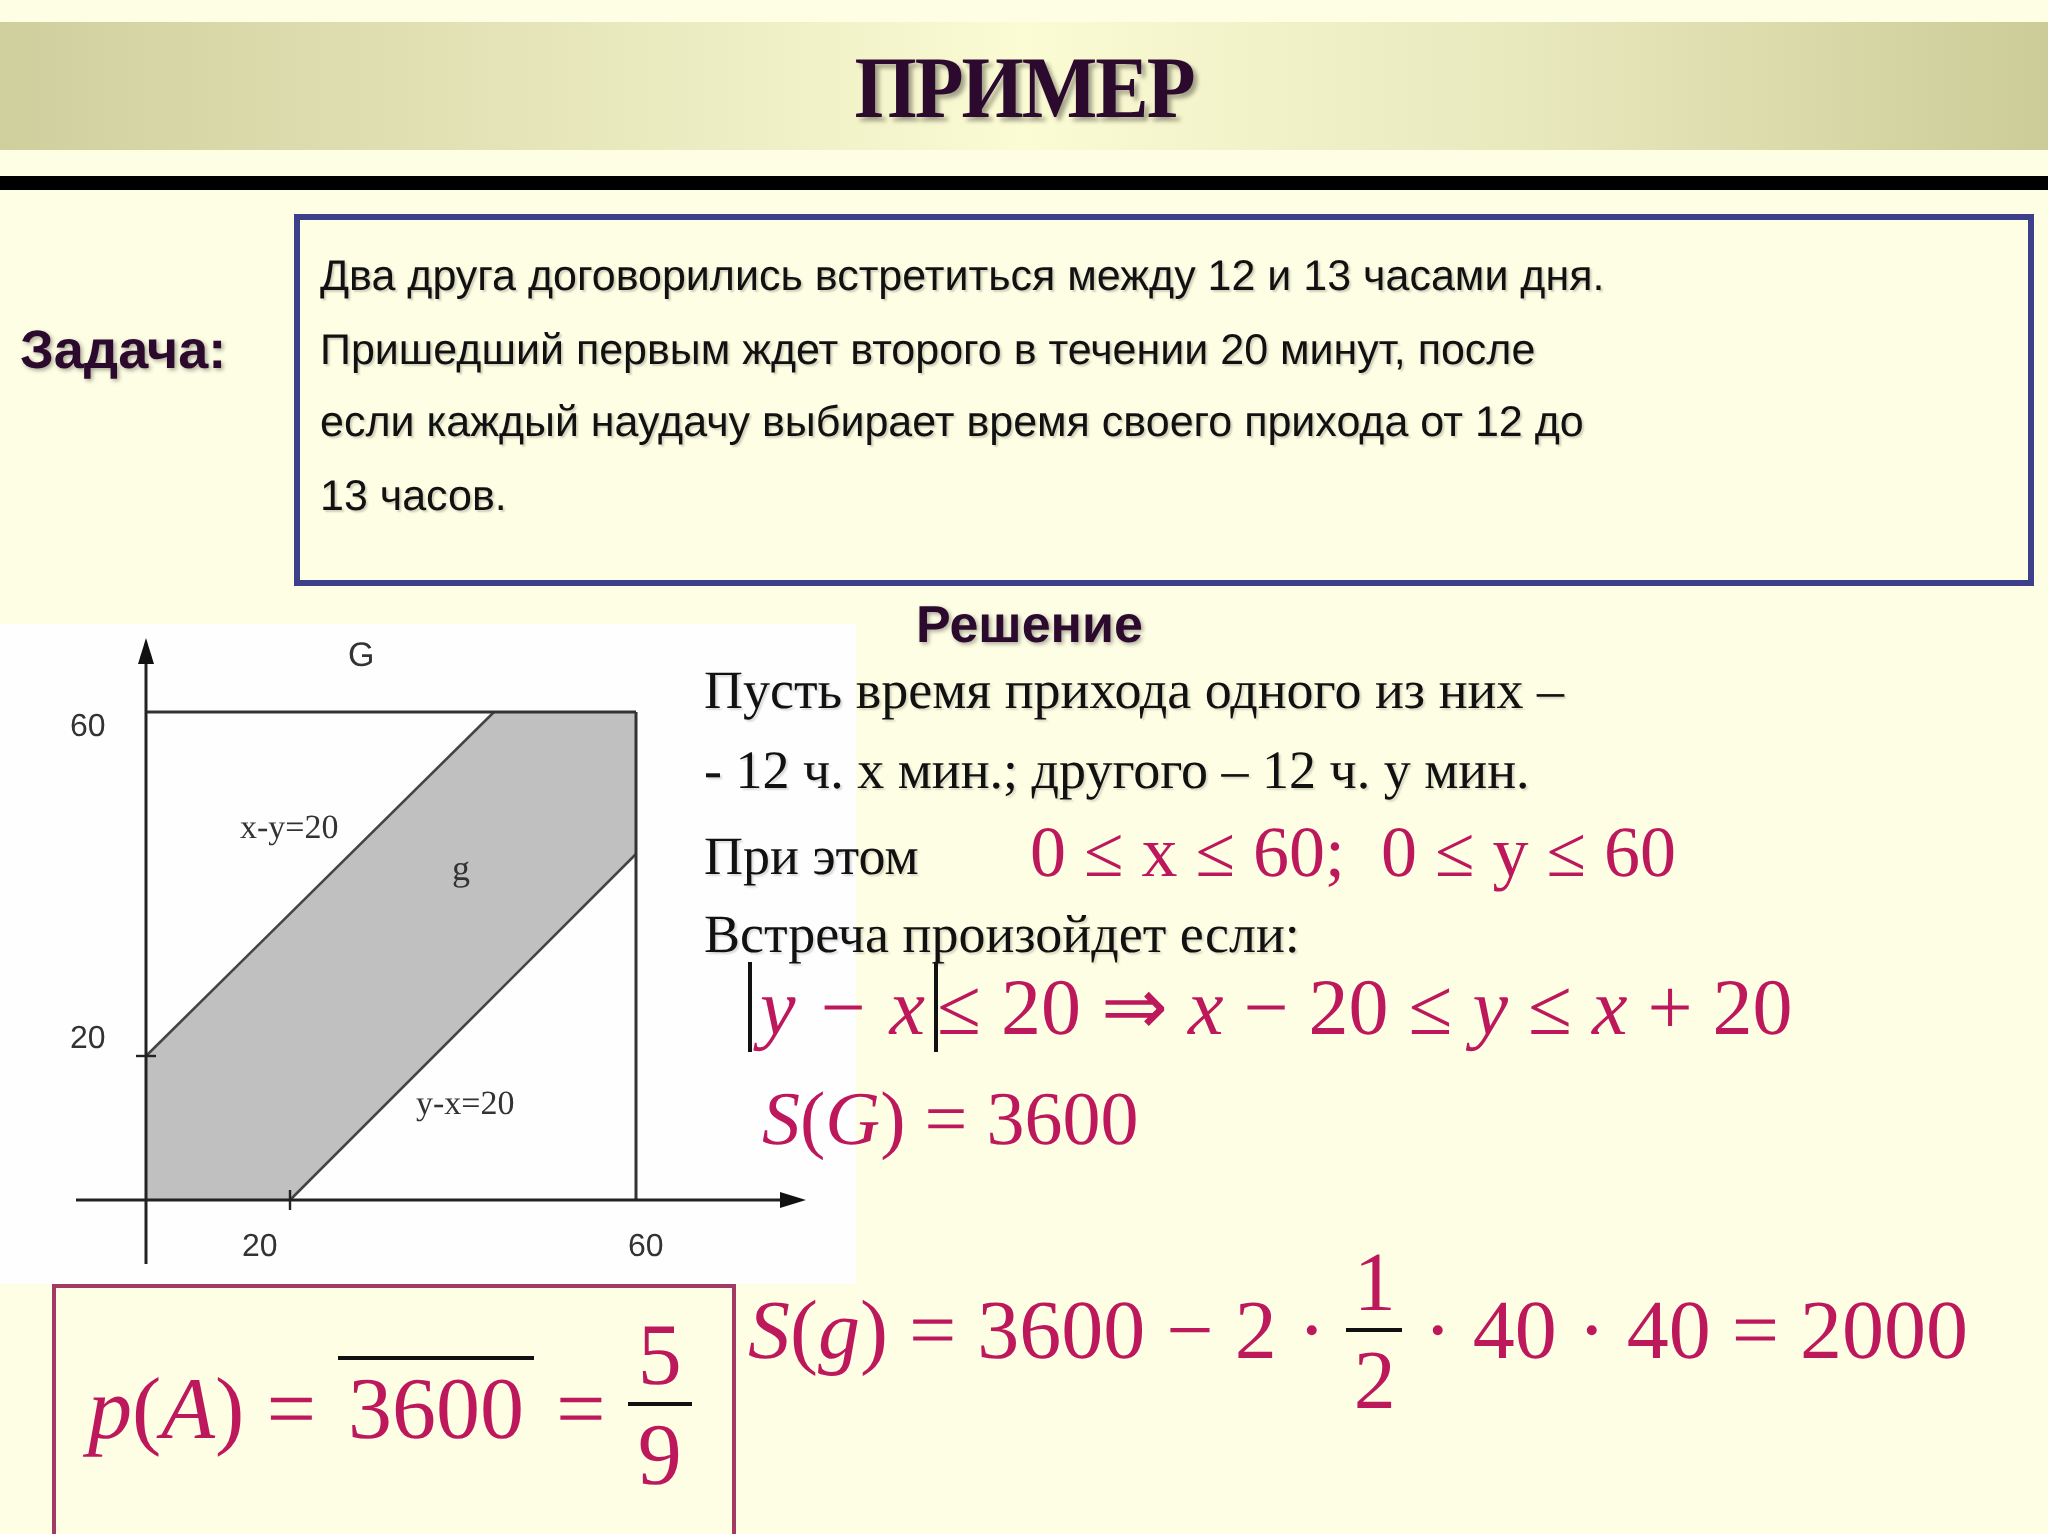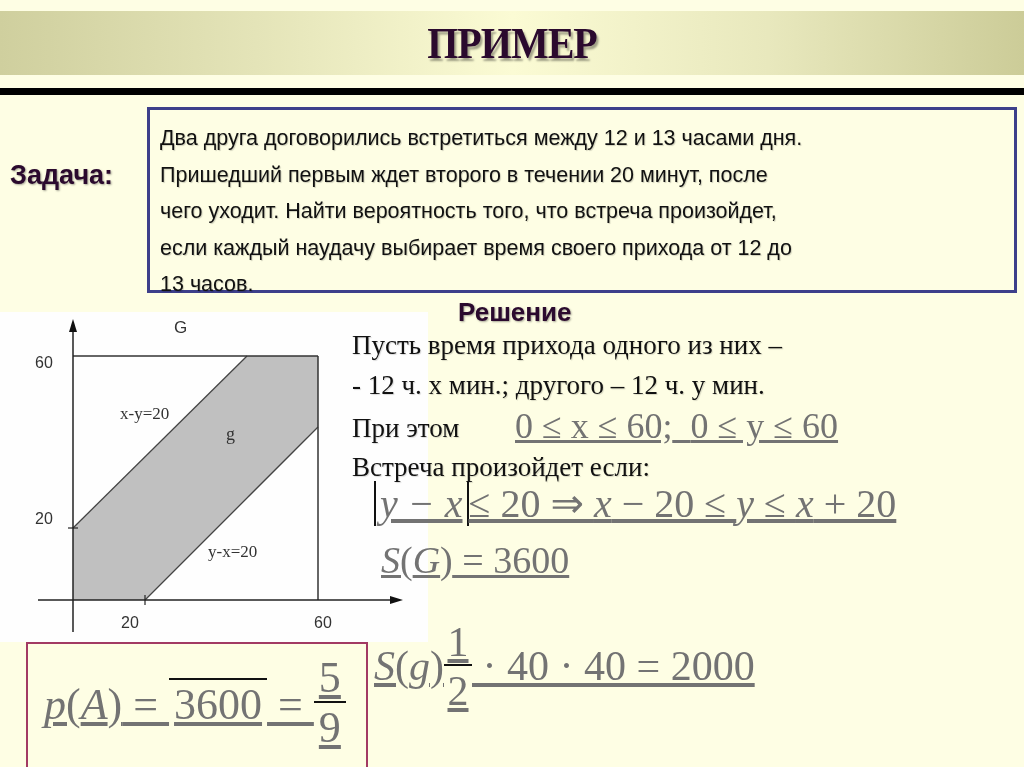--- a/index.html
+++ b/index.html
@@ -47,21 +47,21 @@
     font-weight: bold; font-size: 26px; color: #2b0a2e;
     text-shadow: 1px 1px 2px rgba(0,0,0,0.35);
   }
   .sol-line {
     position: absolute; left: 352px;
     font-family: "Liberation Serif", serif; font-size: 27px; color: #111;
     white-space: nowrap;
     text-shadow: 1px 1px 1px rgba(0,0,0,0.15);
   }
   .math {
-    position: absolute; font-family: "Liberation Serif", serif; color: #737373; white-space: nowrap; text-decoration: underline;
+    position: absolute; font-family: "Liberation Serif", serif; color: #be185d; white-space: nowrap;
   }
   .math i { font-style: italic; }
   .frac {
     display: inline-block; vertical-align: middle; text-align: center; position: relative;
   }
   .frac .num, .frac .den { display: block; }
   .frac .bar { display: block; height: 2px; background: #111; }
   .result-box {
     position: absolute; left: 26px; top: 642px; width: 342px; height: 140px;
     border: 2px solid #a23a63; box-sizing: border-box; background: #fefee4;
@@ -71,21 +71,20 @@
 <body>
 
 <div class="title-band"></div>
 <div class="title-text">ПРИМЕР</div>
 <div class="black-bar"></div>
 
 <div class="task-label">Задача:</div>
 <div class="task-box">
   <span class="task-line">Два друга договорились встретиться между 12 и 13 часами дня.</span>
   <span class="task-line">Пришедший первым ждет второго в течении 20 минут, после</span>
-  <span class="task-line">чего уходит. Найти вероятность того, что встреча произойдет,</span>
   <span class="task-line">если каждый наудачу выбирает время своего прихода от 12 до</span>
   <span class="task-line">13 часов.</span>
 </div>
 
 <div class="chart-panel"></div>
 <svg class="chart-svg" width="428" height="330" viewBox="0 312 428 330">
 
   <polygon points="73,600 145,600 318,427 318,356 247,356 73,528" fill="#c0c0c0" stroke="none"></polygon>
 
   <line x1="73" y1="528" x2="247" y2="356" stroke="#444" stroke-width="1.3"></line>
@@ -124,20 +123,21 @@
 <div class="math" style="left:374px; top:480px; font-size:40px;">
   <span style="border-left:2px solid #111; border-right:2px solid #111; padding:0 4px; font-style:italic;">y − x</span><span>≤ 20 ⇒ </span><i>x</i><span> − 20 ≤ </span><i>y</i><span> ≤ </span><i>x</i><span> + 20</span>
 </div>
 
 <div class="math" style="left:381px; top:538px; font-size:38px;">
   <i>S</i>(<i>G</i>)<span> = 3600</span>
 </div>
 
 <div class="math" style="left:374px; top:616px; font-size:42px; display:flex; align-items:center;">
   <span><i>S</i>(<i>g</i>)</span>
+    <span style="white-space:pre;"> = 3600 − 2 · </span>
   <span class="frac" style="font-size:42px; width:28px; margin-top:4px;">
     <span class="num" style="line-height:44px;">1</span>
     <span class="bar"></span>
     <span class="den" style="line-height:50px;">2</span>
   </span>
   <span style="white-space:pre;"> · 40 · 40 = 2000</span>
 </div>
 
 <div class="result-box"></div>
 <div class="math" style="left:44px; top:655px; font-size:44px; display:flex; align-items:center;">

